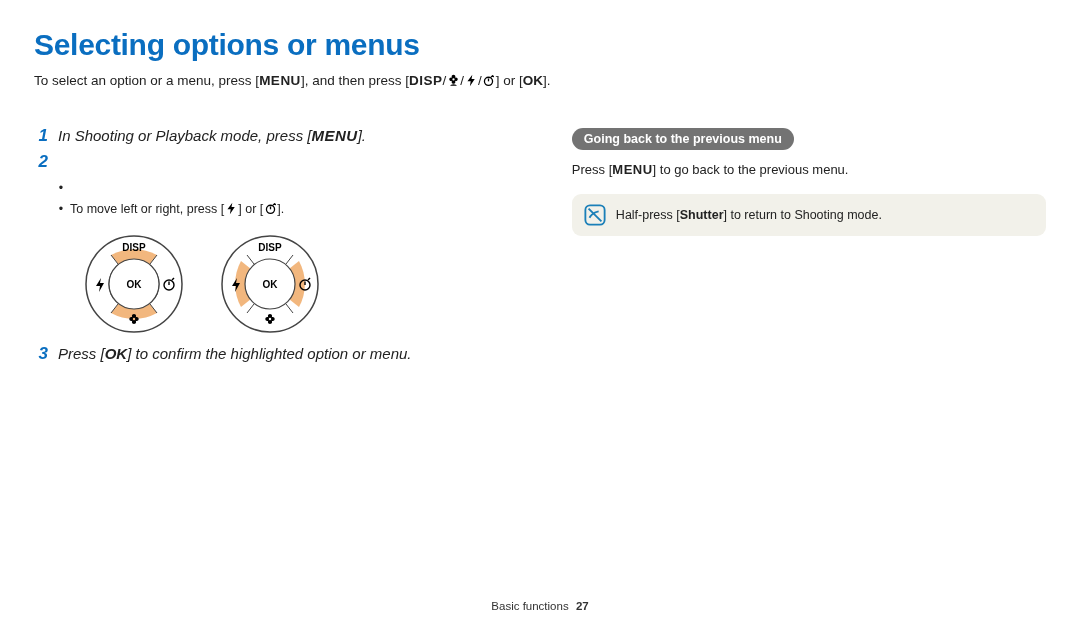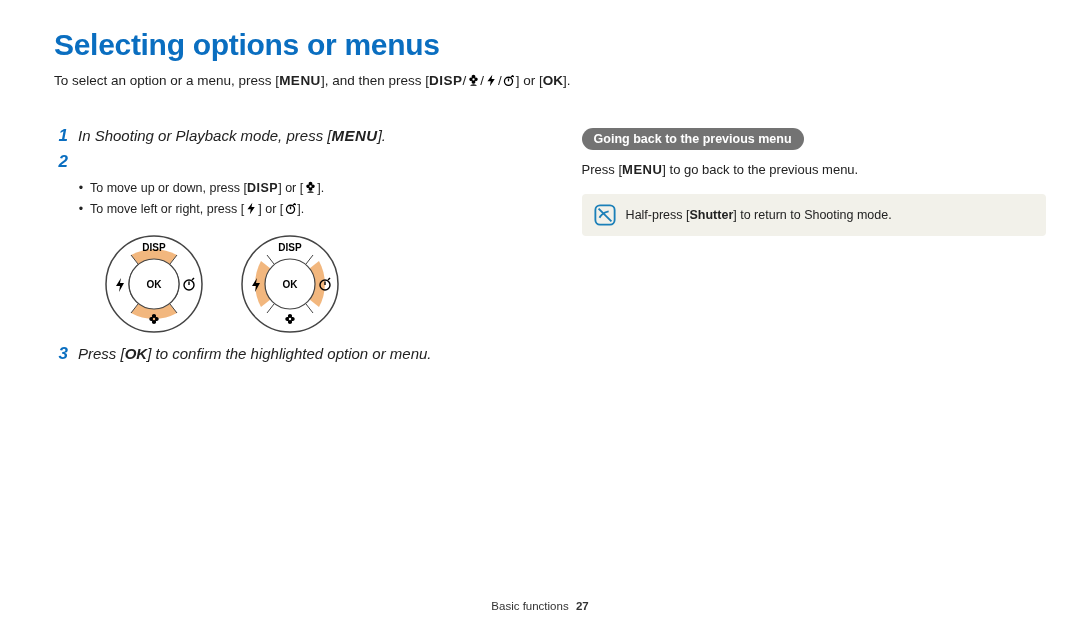--- a/index.html
+++ b/index.html
@@ -7,21 +7,21 @@
     padding: 0;
     width: 1080px;
     height: 630px;
     background: #fff;
     font-family: "Segoe UI", "Helvetica Neue", Arial, sans-serif;
     color: #222;
     font-size: 14px;
   }
   .page {
     box-sizing: border-box;
-    padding: 28px 34px 0 54px;
+    padding: 28px 34px 0 34px;
     width: 100%;
     height: 100%;
     position: relative;
   }
   .title {
     color: #0a6ec0;
     font-weight: 700;
     font-size: 30px;
     margin: 0 0 8px 0;
     letter-spacing: -0.3px;
@@ -103,21 +103,21 @@
     line-height: 1.6;
     margin-bottom: 14px;
   }
   .note {
     background:#f2f1ea;
     padding:10px 12px;
     display:flex;
     gap:10px;
     align-items:center;
     font-size:12.5px;
-    border-radius:4px;
+    border-radius:9px;
   }
   .note .note-icon {
     width:22px; height:22px;
     display:flex; align-items:center; justify-content:center;
   }
   .note .note-icon svg { width:22px; height:22px; }
 
   .footer {
     position:absolute;
     bottom:18px;
@@ -170,29 +170,20 @@
         </div>
       </div>
 
       <div class="step">
         <div class="step-num">2</div>
       </div>
 
       <div class="bullets">
         <div class="row">
           <span class="dot">•</span>
-          <span>
-            <span>To move up or down, press [</span><span class="ilabel">DISP</span><span>] or [</span><span class="smallicon">
-                <svg viewBox="0 0 16 16">
-                  <path d="M8 1c1.3 0 2.3 1 2.3 2.2 0 .5-.2 1-.5 1.3.4-.1.8-.2 1.2-.2 1.2 0 2.2 1 2.2 2.2 0 1.2-1 2.2-2.2 2.2-.4 0-.8-.1-1.2-.3.3.4.5.8.5 1.3 0 1.2-1 2.2-2.3 2.2-1.3 0-2.3-1-2.3-2.2 0-.5.2-.9.5-1.3-.4.2-.8.3-1.2.3-1.2 0-2.2-1-2.2-2.2 0-1.2 1-2.2 2.2-2.2.4 0 .8.1 1.2.2-.3-.3-.5-.8-.5-1.3C5.7 2 6.7 1 8 1z" fill="#000"></path>
-                  <circle cx="8" cy="6.7" r="1.4" fill="#fff"></circle>
-                  <path d="M8 12.5c-2.2 0-4 1-4 2h8c0-1-1.8-2-4-2z" fill="#000"></path>
-                </svg>
-              </span><span>].</span>
-          </span>
         </div>
         <div class="row">
           <span class="dot">•</span>
           <span>
             <span>To move left or right, press [</span><span class="smallicon">
                 <svg viewBox="0 0 16 16">
                   <path d="M9 1L3 9h4l-1 6 6-9H8l1-5z" fill="#000"></path>
                 </svg>
               </span><span>] or [</span><span class="smallicon">
                 <svg viewBox="0 0 16 16">

